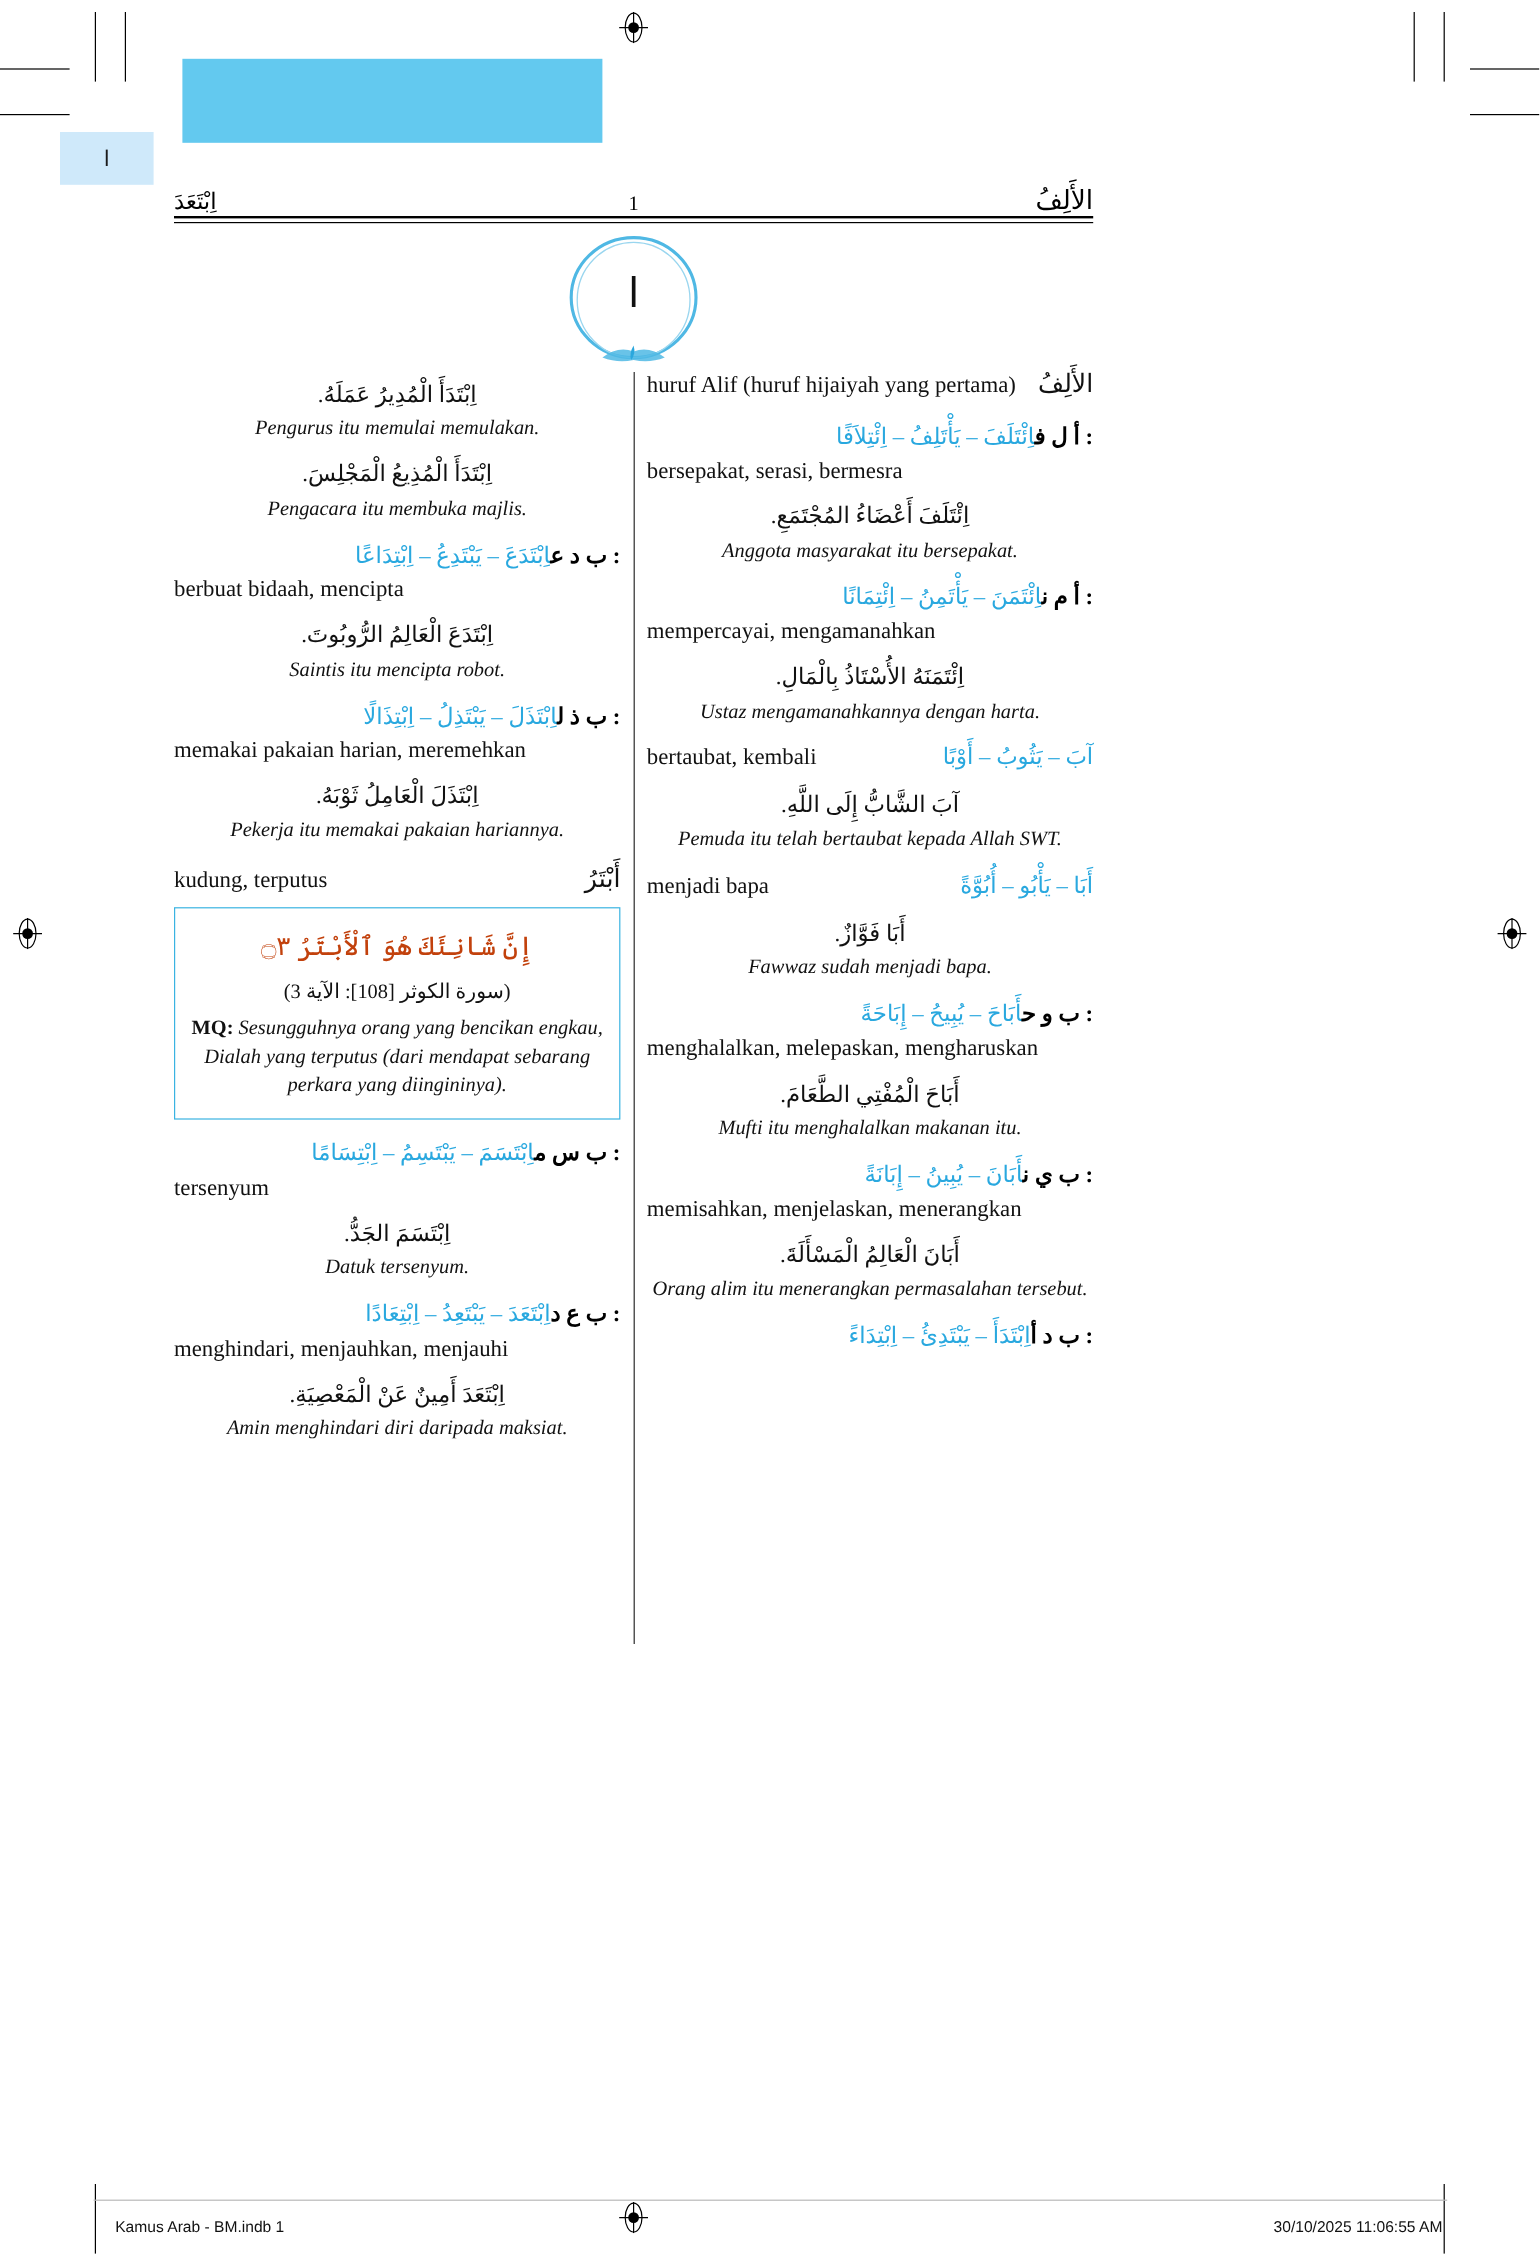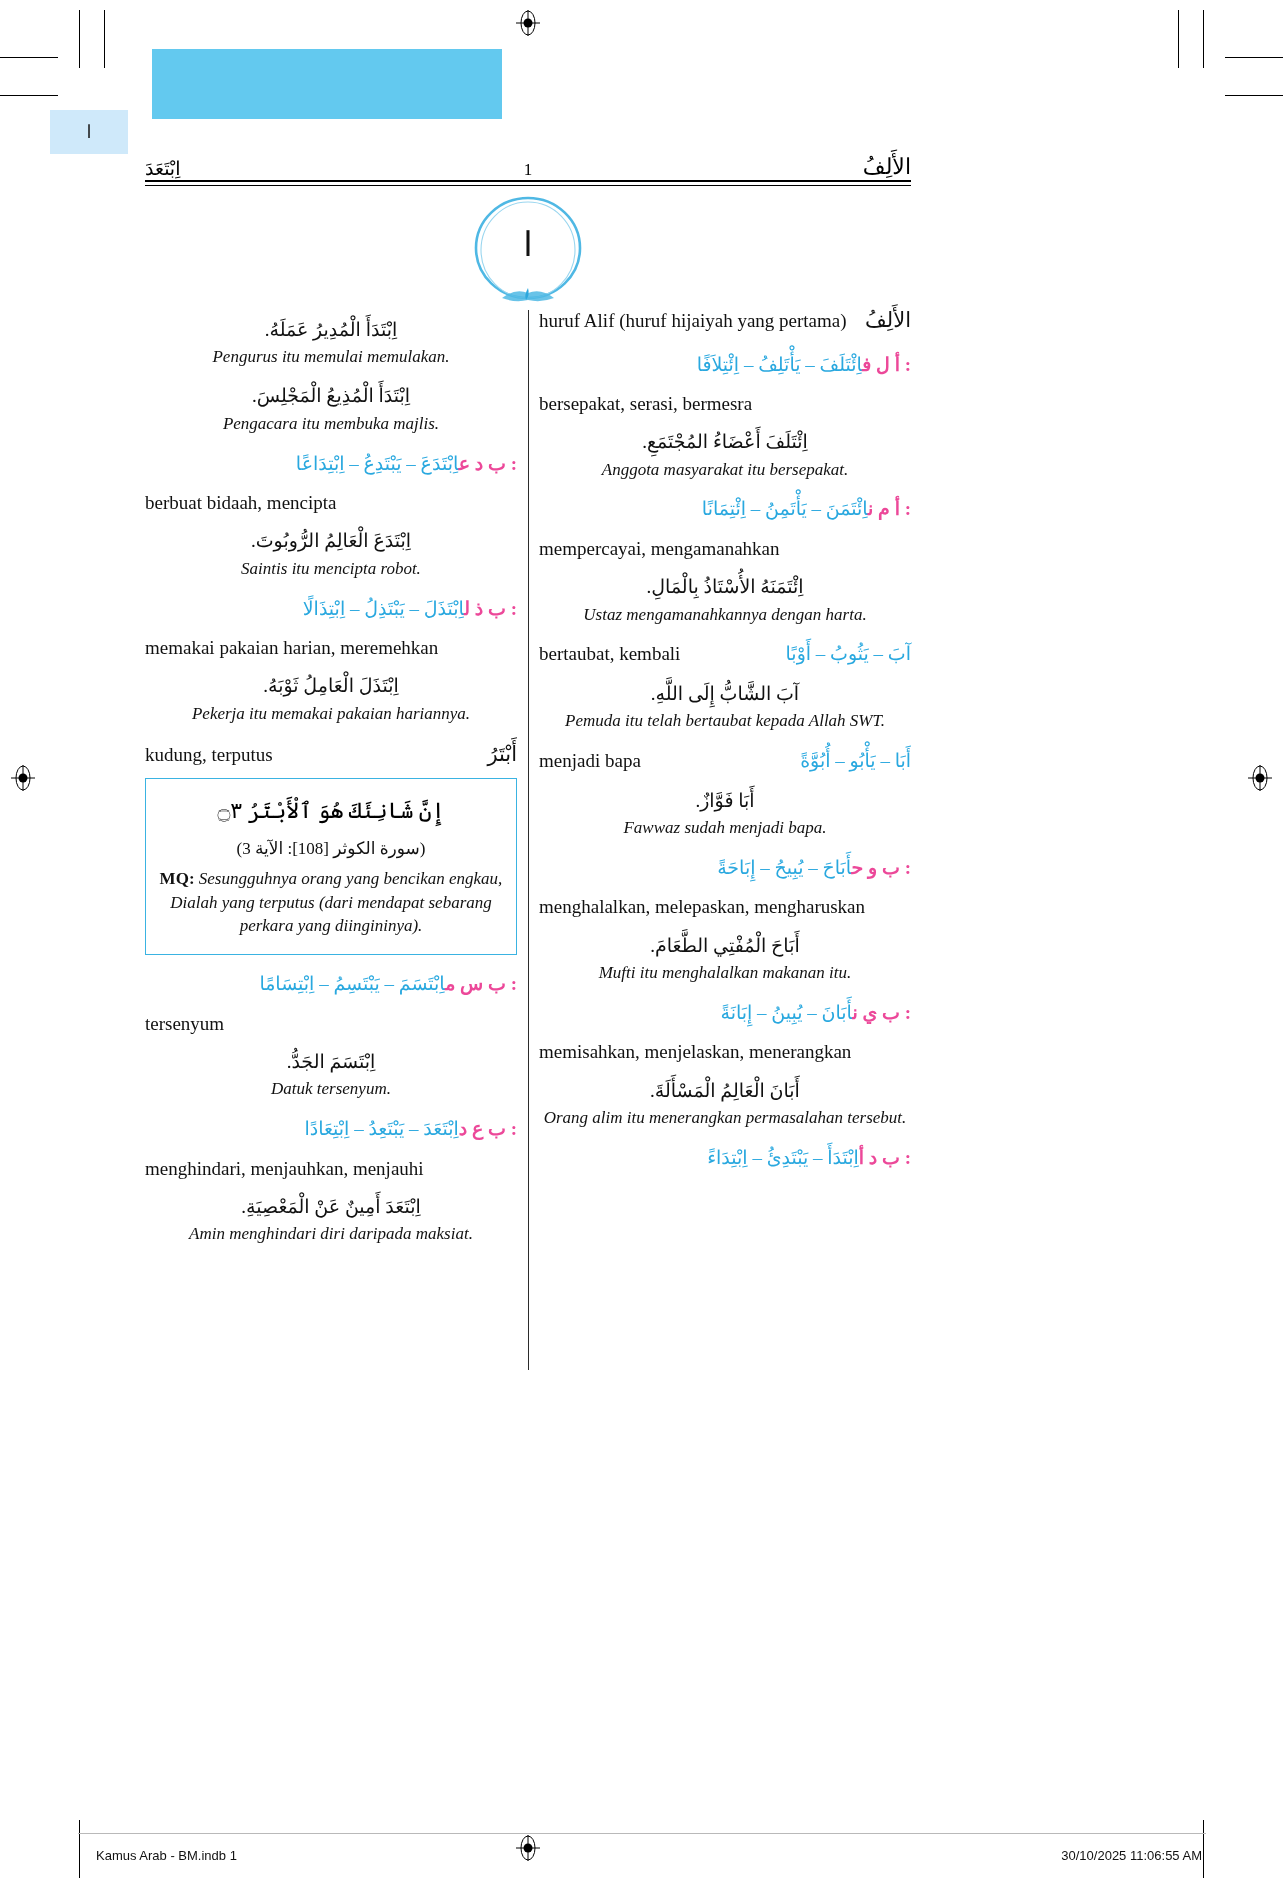--- a/index.html
+++ b/index.html
@@ -150,37 +150,37 @@
     direction: rtl;
     text-align: right;
     font-size: 19px;
     line-height: 1.55;
     unicode-bidi: isolate;
   }
   .headline .ar-blue {
     color: #29a8df;
   }
   .headline .ar-black {
-    color: #ec4899;
+    color: #000000;
     font-weight: 600;
   }
   .headword-only {
     direction: rtl;
     text-align: right;
     font-size: 21px;
     color: #111;
     line-height: 1.5;
   }
 
   .gloss {
     font-size: 19px;
     line-height: 1.38;
     text-align: left;
     color: #111;
-    margin-top: 12px;
+    margin-top: 1px;
   }
 
   .headline-row {
     display: flex;
     align-items: baseline;
     justify-content: space-between;
     gap: 10px;
   }
   .headline-row .gloss {
     margin-top: 0;
@@ -214,21 +214,21 @@
     border: 1px solid #3ab3e2;
     padding: 14px 12px 16px 12px;
     margin: 8px 0 14px 0;
     background: #ffffff;
   }
   .quran-ayah {
     direction: rtl;
     text-align: center;
     font-size: 22px;
     line-height: 1.6;
-    color: #000000;
+    color: #c2410c;
   }
   .quran-ref {
     text-align: center;
     direction: rtl;
     font-size: 17px;
     line-height: 1.5;
     margin-top: 8px;
     color: #111;
   }
   .quran-tr {

